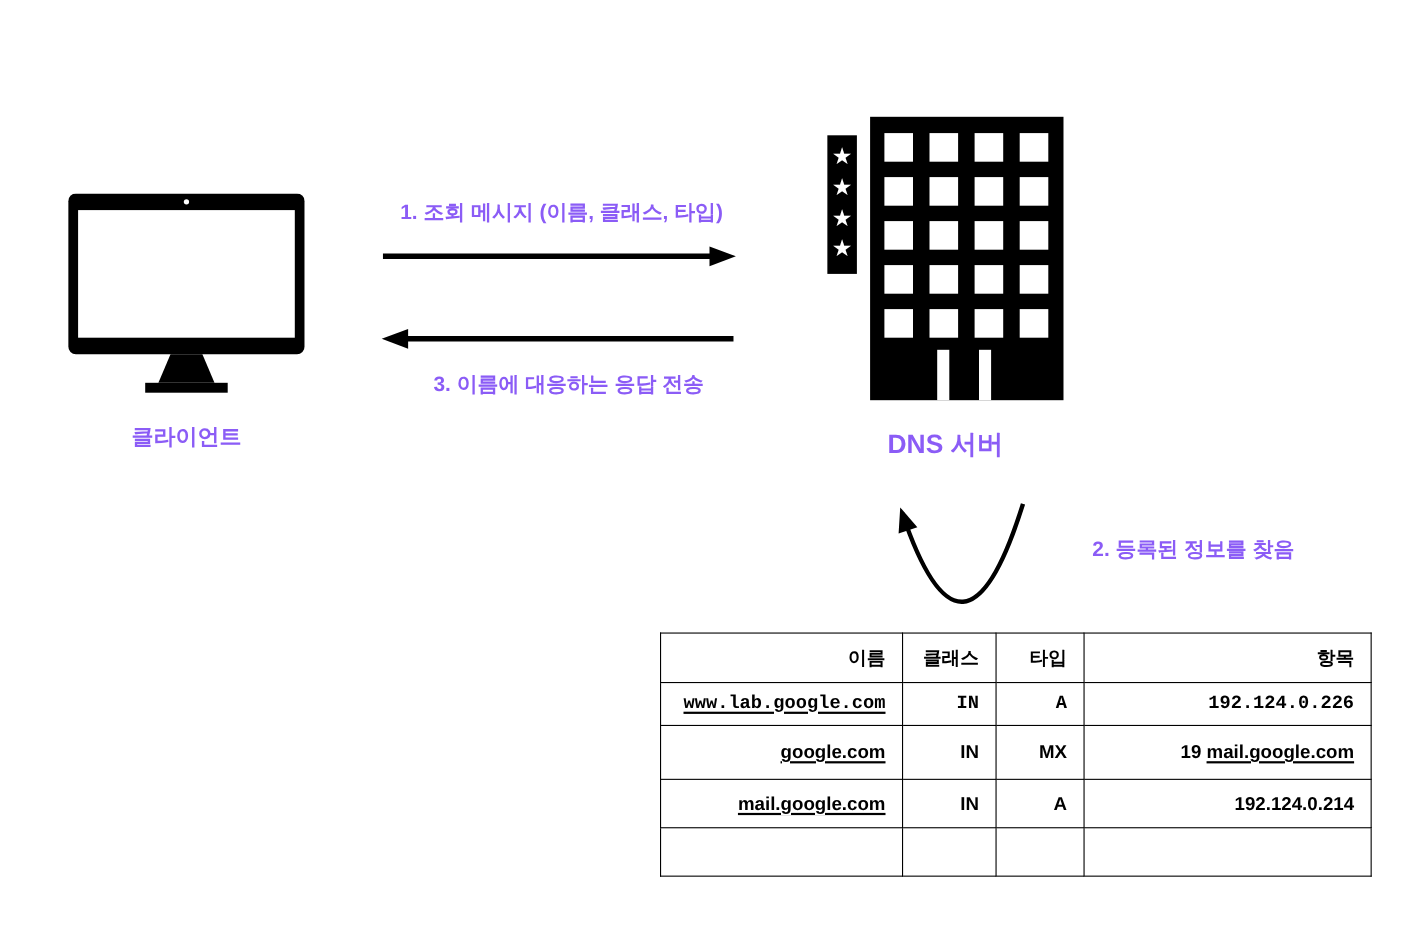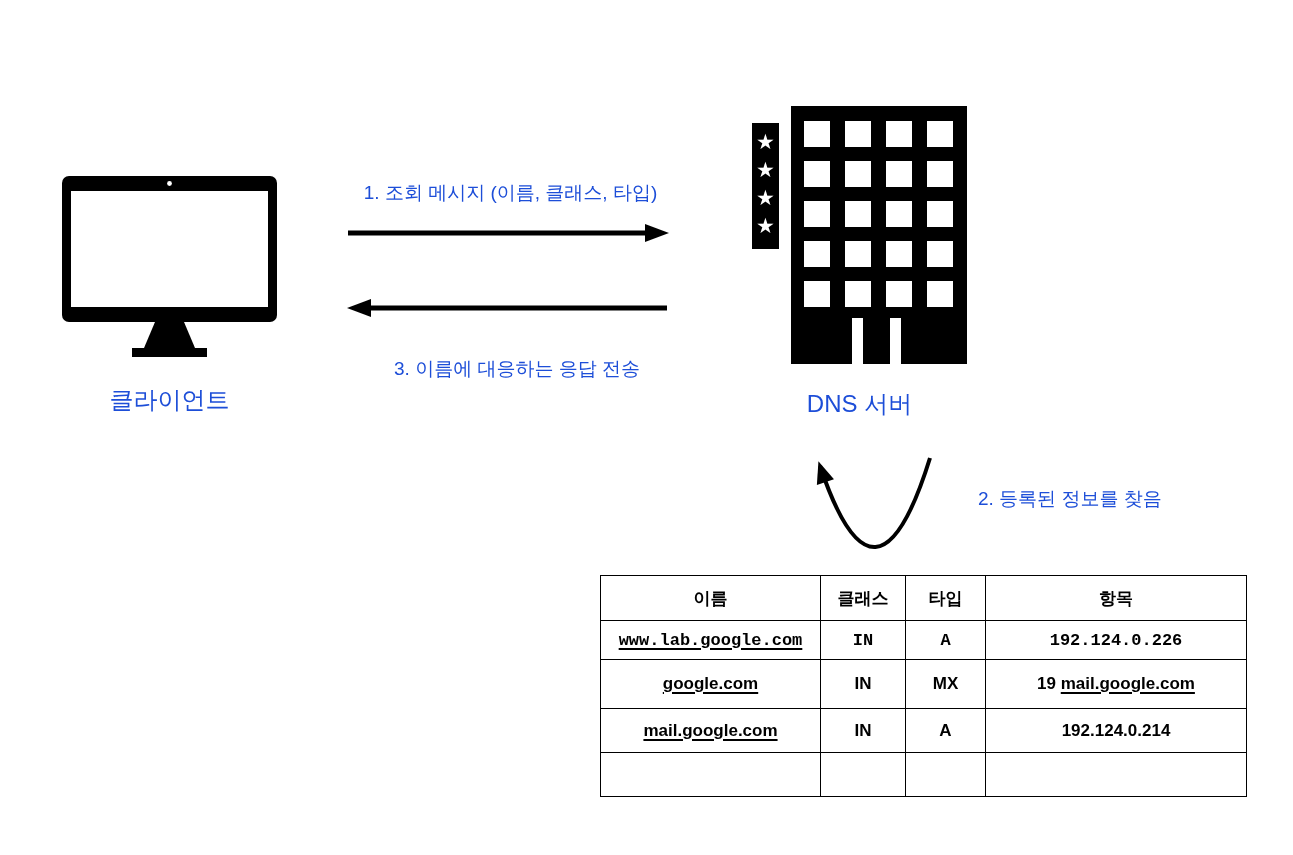--- a/index.html
+++ b/index.html
@@ -10,54 +10,54 @@
   }
   .stage {
     position:relative;
     width:1293px;
     height:855px;
     background:#ffffff;
     overflow:hidden;
   }
   .abs { position:absolute; }
   .lbl {
-    font-weight:400;
-    color:#1d4ed8;
+    font-weight:700;
+    color:#8b5cf6;
   }
   .center { text-align:center; }
-  .nowrap { white-space:nowrap; }
-
-  
-  .client-label   { left:62px;  top:384px; width:215px; font-size:24px; }
+  .nowrap { white-space:nowrap;margin-left:15px; }
+
+  
+  .client-label   { left:62px;  top:384px; width:215px; font-size:20px; }
   .server-label   { left:752px; top:388px; width:215px; font-size:24px; }
 
   
   .arrow1-label   { left:338px; top:180px; width:345px; font-size:19px; }
-  .arrow3-label   { left:352px; top:356px; width:330px; font-size:19px; }
+  .arrow3-label   { left:352px; top:336px; width:330px; font-size:19px; }
   .arrow2-label   { left:978px; top:486px; font-size:19px; }
 
   
   .client-icon    { left:62px;  top:176px; width:215px; height:182px; }
   .server-icon    { left:752px; top:106px; width:215px; height:258px; }
   .arrow1-svg     { left:348px; top:222px; width:322px; height:22px; }
   .arrow3-svg     { left:345px; top:297px; width:322px; height:22px; }
   .curve-svg      { left:808px; top:452px; width:130px; height:105px; }
 
   
   .rr-table-wrap  { left:600px; top:575px; width:646px; }
   table.rr {
     width:646px;
     border-collapse:collapse;
     table-layout:fixed;
     font-size:17px;
     font-weight:700;
   }
   table.rr th, table.rr td {
     border:1.5px solid #000;
-    text-align:center;
+    text-align:right;
     vertical-align:middle;
     padding:2px 15px;
   }
   table.rr thead tr { height:45px; }
   table.rr tbody tr:nth-child(1) { height:39px;font-family:Liberation Mono, monospace; }
   table.rr tbody tr:nth-child(2) { height:49px;margin-left:19px; }
   table.rr tbody tr:nth-child(3) { height:44px; }
   table.rr tbody tr:nth-child(4) { height:44px; }
   .col-name  { width:220px; }
   .col-class { width:85px; }

